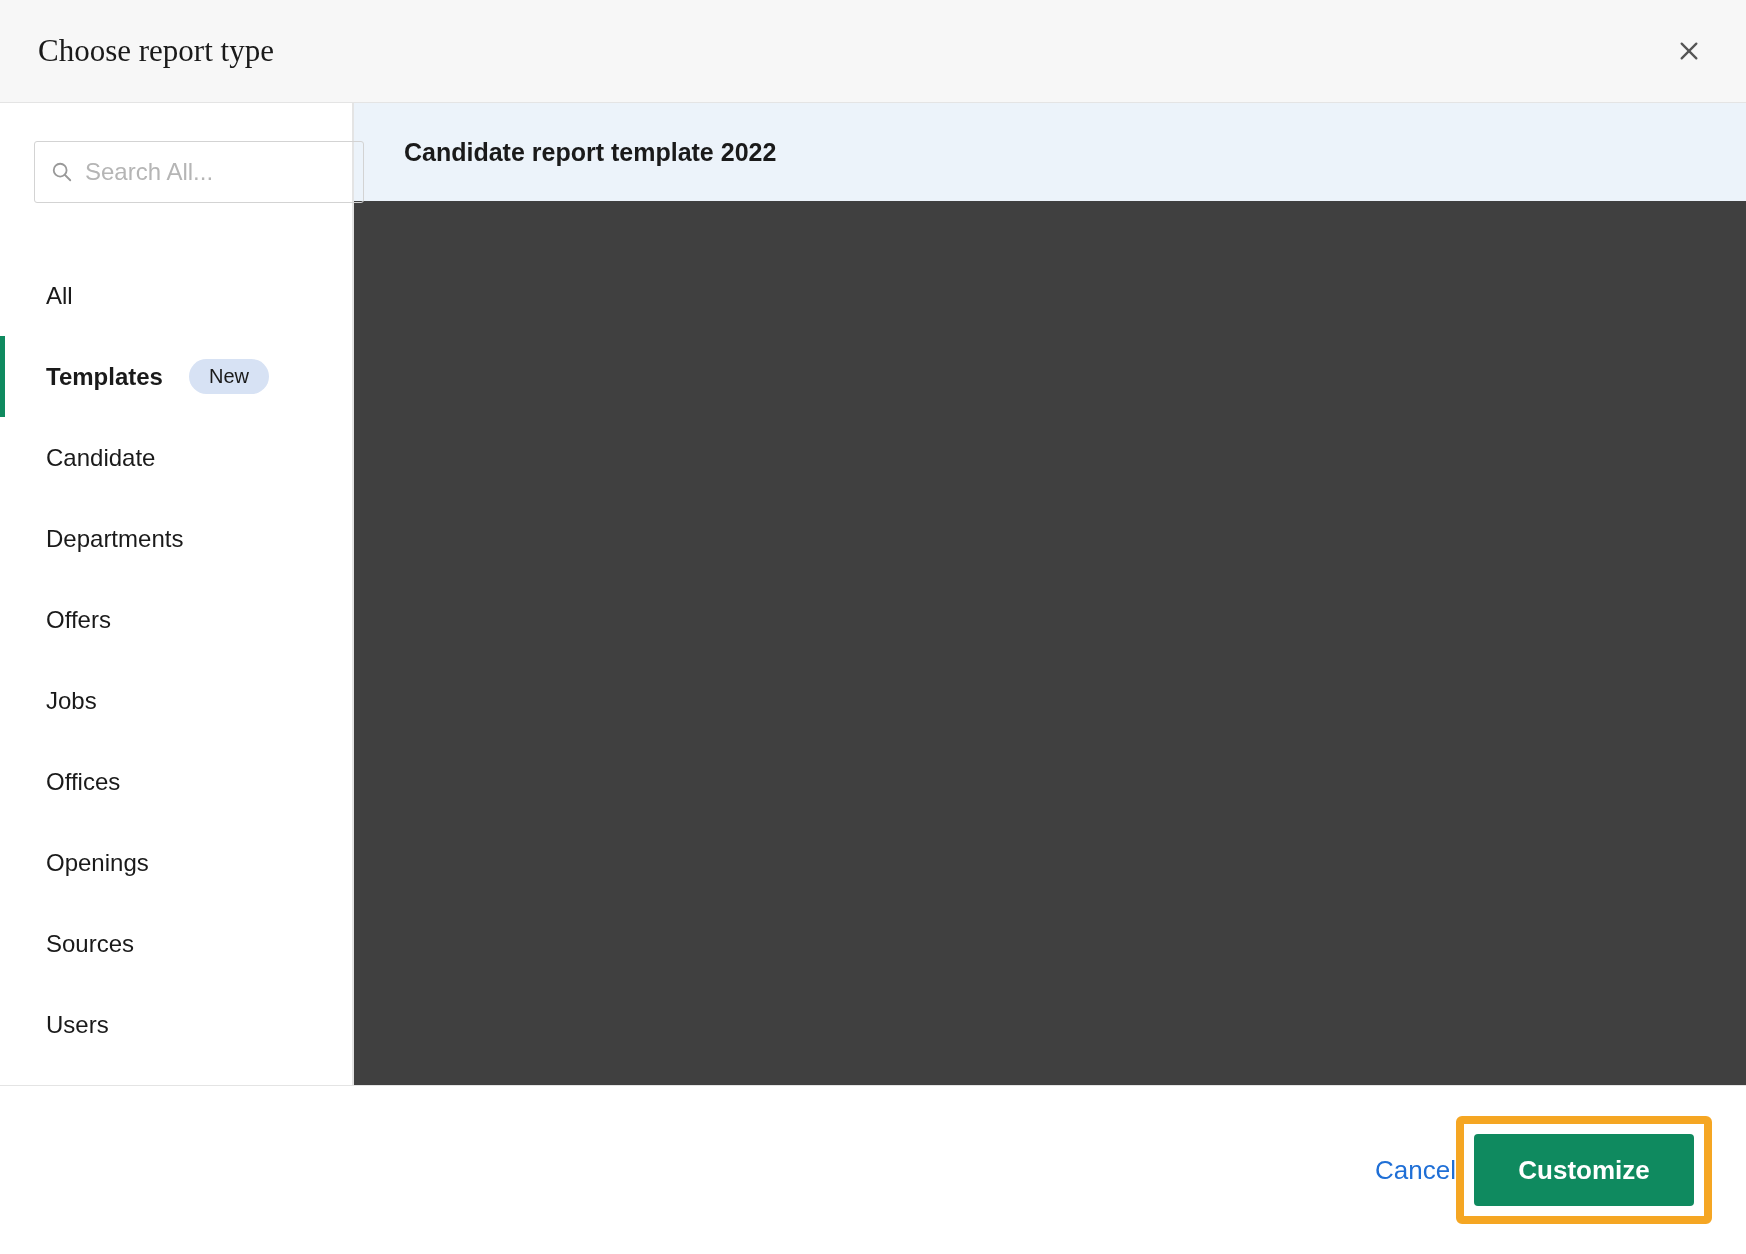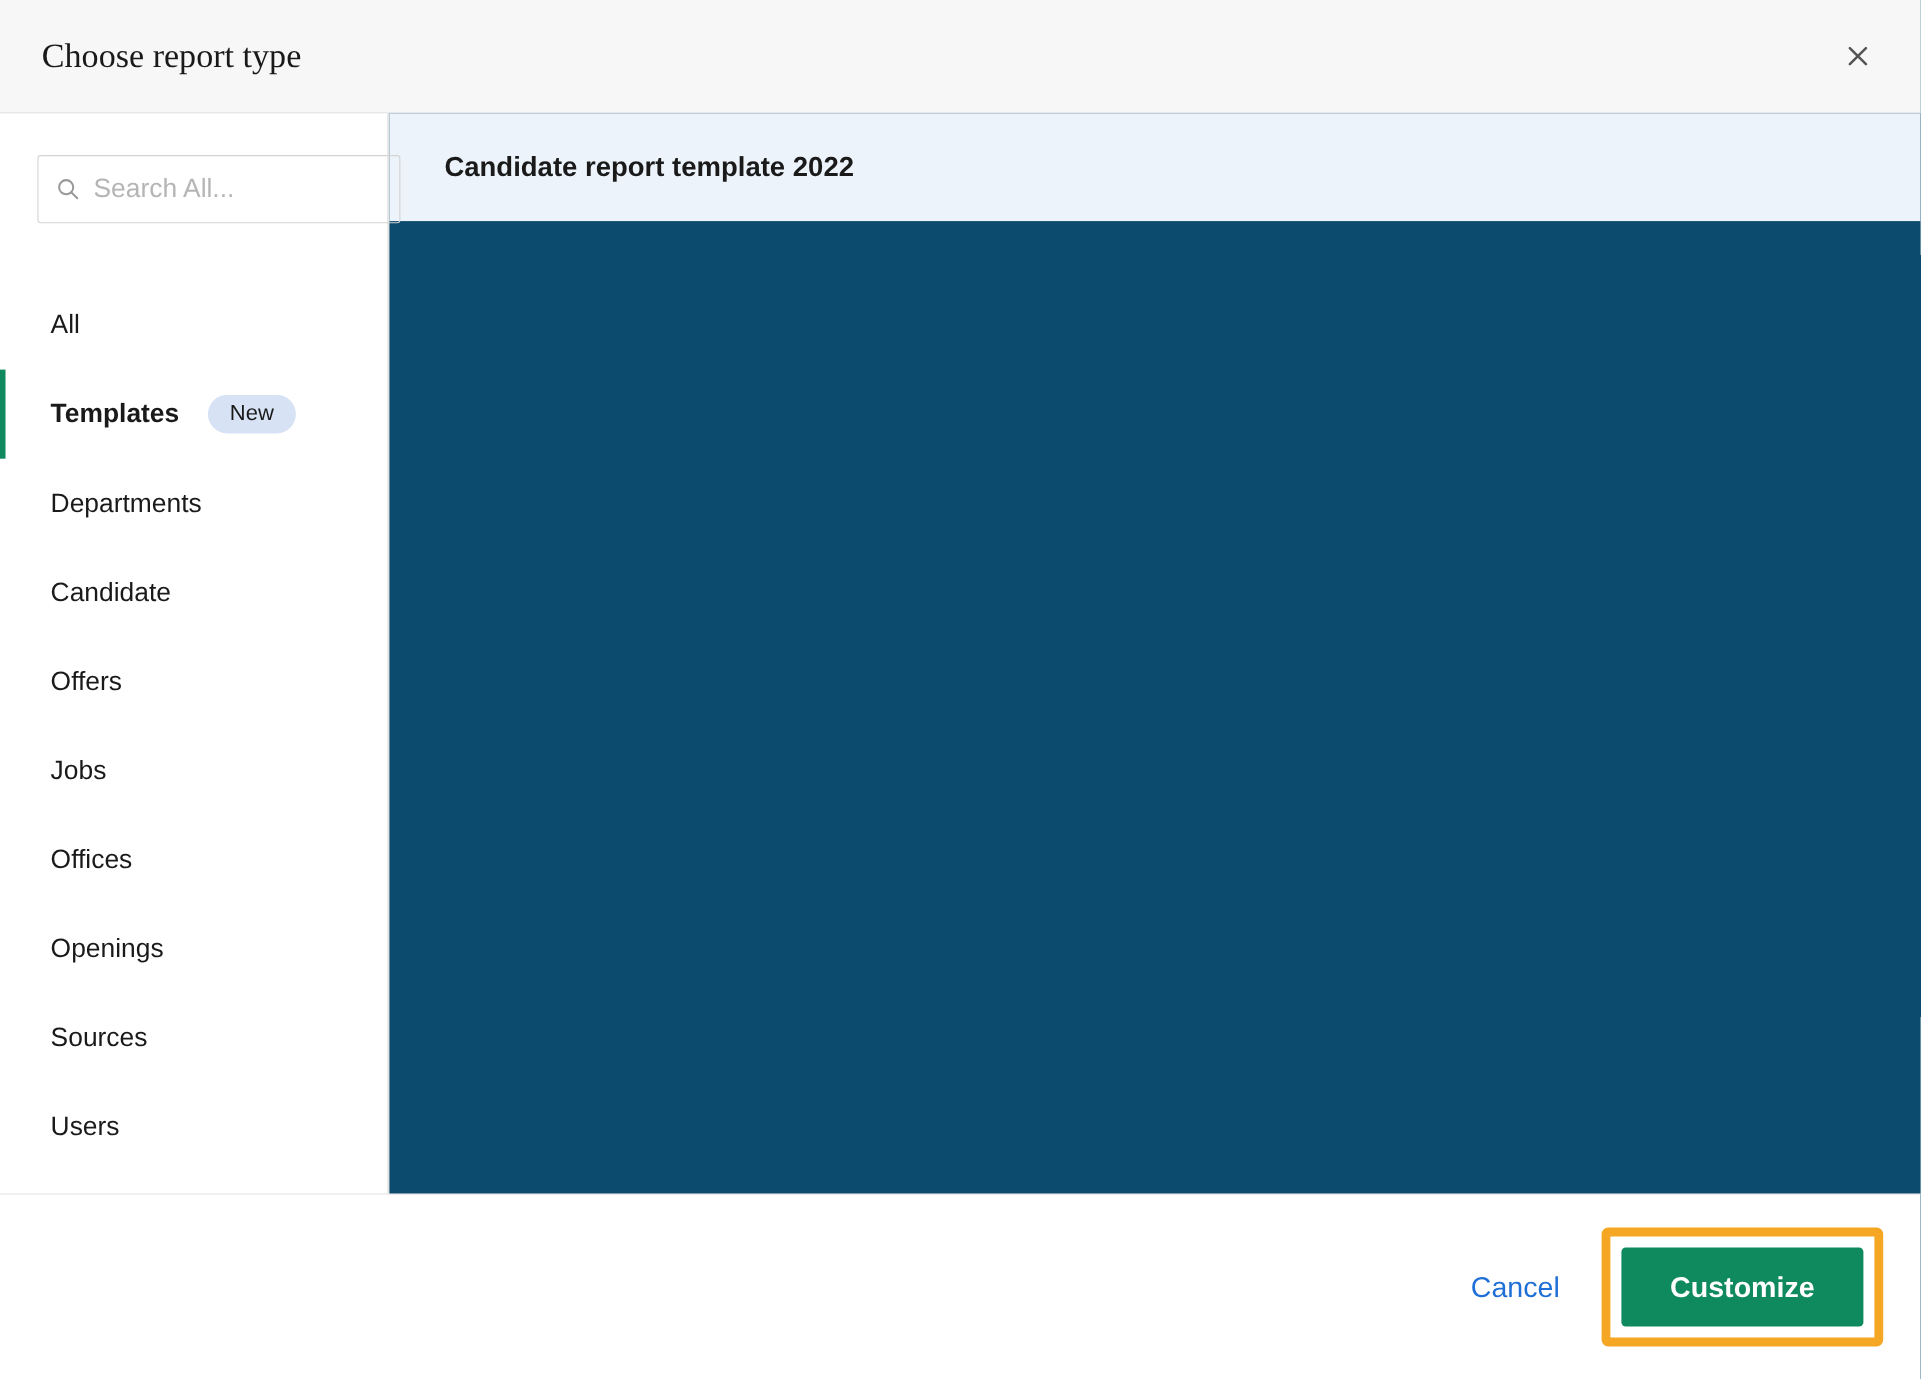--- a/index.html
+++ b/index.html
@@ -118,40 +118,39 @@
       background: #d7e2f4;
       color: #1a1a1a;
       font-weight: 500;
       font-size: 20px;
       padding: 6px 20px;
       border-radius: 999px;
       margin-left: 26px;
     }
     .main {
       flex: 1;
-      background: #0c4a6e;
+      background: #404040;
     }
     .selected-row {
       height: 98px;
       background: #ecf3fa;
       display: flex;
       align-items: center;
       padding-left: 50px;
       font-size: 25px;
       font-weight: 700;
       color: #1a1a1a;
     }
     .footer {
       height: 169px;
       border-top: 1px solid #e4e4e4;
       display: flex;
       align-items: center;
       justify-content: flex-end;
       padding-right: 34px;
-      gap: 38px;
     }
     .cancel-link {
       font-size: 26px;
       color: #1f6fd6;
       cursor: pointer;
     }
     .customize-highlight {
       border: 8px solid #f5a623;
       border-radius: 6px;
       padding: 10px;
@@ -198,24 +197,24 @@
     </div>
     <div class="nav">
       <div class="nav-item">
         <span>All</span>
       </div>
       <div class="nav-item active">
         <span>Templates</span>
         <span class="badge">New</span>
       </div>
       <div class="nav-item">
+        <span>Candidate</span>
+      </div>
+      <div class="nav-item">
         <span>Departments</span>
-      </div>
-      <div class="nav-item">
-        <span>Candidate</span>
       </div>
       <div class="nav-item">
         <span>Offers</span>
       </div>
       <div class="nav-item">
         <span>Jobs</span>
       </div>
       <div class="nav-item">
         <span>Offices</span>
       </div>

